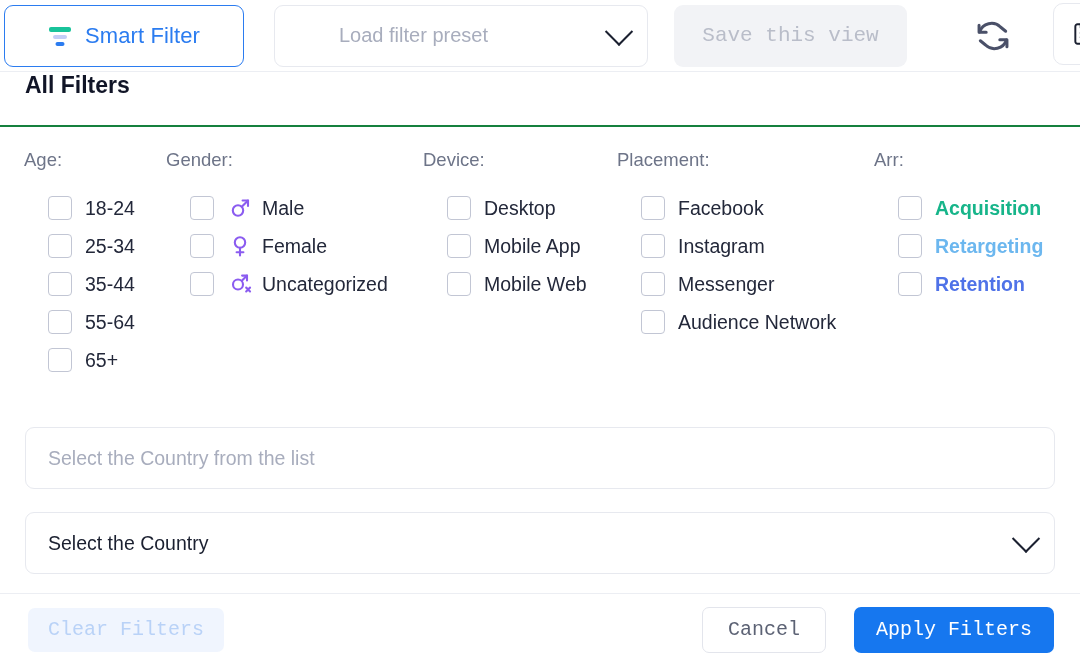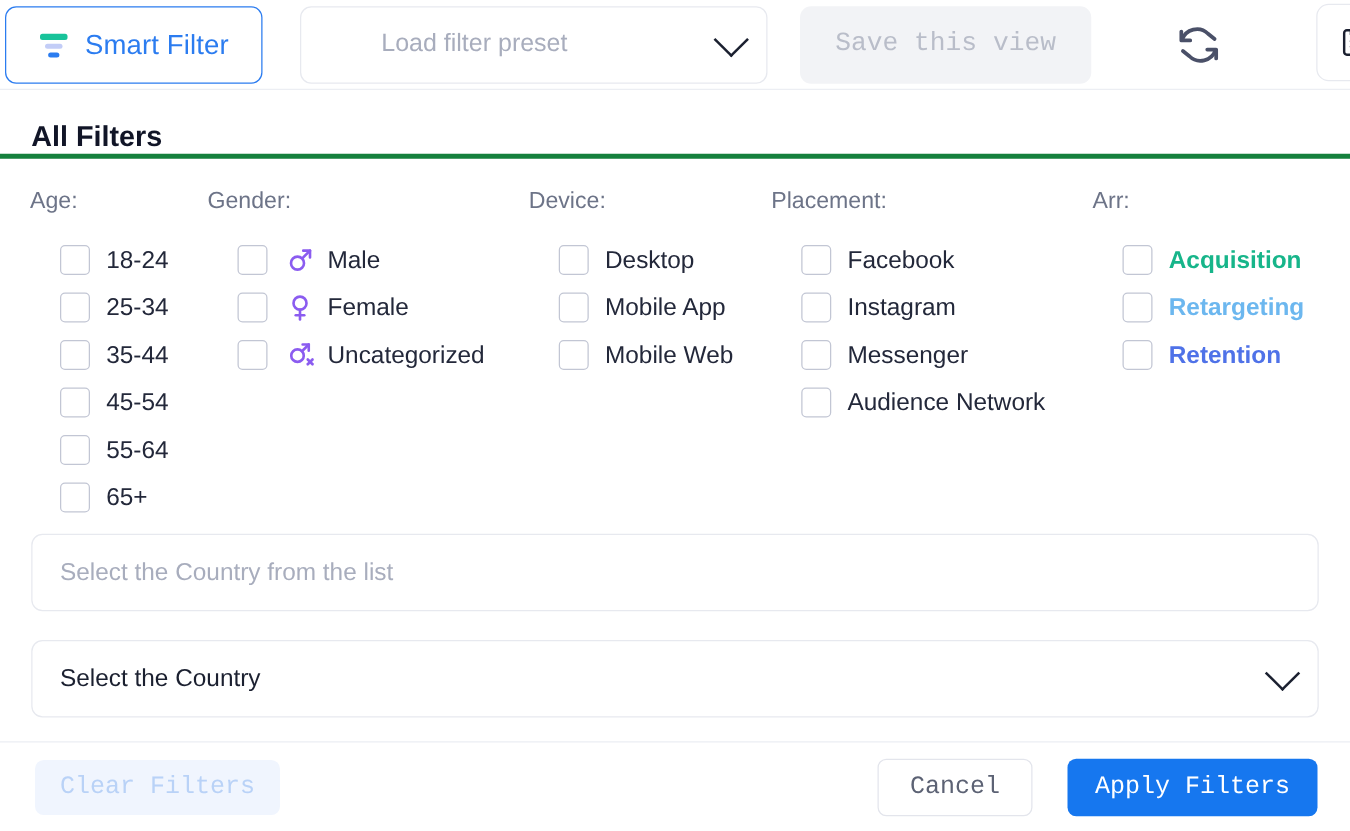--- a/index.html
+++ b/index.html
@@ -16,21 +16,21 @@
     position: relative;
     height: 72px;
     background: #fff;
     border-bottom: 1px solid #eceef3;
     display: flex;
     align-items: center;
     padding-left: 2px;
   }
   .btn-smart {
     margin-left: 2px;
-    width: 206px; height: 62px;
+    width: 240px; height: 62px;
     border: 1.6px solid #2b7cf0;
     border-radius: 9px;
     background: #fff;
     display: flex; align-items: center; justify-content: center;
     gap: 13px;
     cursor: pointer;
   }
   .btn-smart .label {
     color: #2b7cf0;
     font-size: 22px;
@@ -83,23 +83,23 @@
     width: 62px; height: 62px;
     border: 1px solid #e7e9ef;
     border-radius: 10px;
     background: #fff;
     display: flex; align-items: center; justify-content: center;
   }
 
   
   .section-head {
     height: 55px;
-    display: flex; align-items: flex-end;
+    display: flex; align-items: flex-start;
     padding-left: 25px;
-    border-bottom: 4px solid #15803d;
+    border-bottom: 2px solid #15803d;
   }
   .section-head .t { font-size: 23px; font-weight: 700; color: #111527; }
 
   
   .cols { position: relative; height: 300px; padding: 22px 0 0 0; }
   .col { position: absolute; top: 22px; }
   .col.c-age  { left: 24px; }
   .col.c-gen  { left: 166px; }
   .col.c-dev  { left: 423px; }
   .col.c-plc  { left: 617px; }
@@ -239,24 +239,20 @@
         <span class="cb"></span>
         <span class="txt">18-24</span>
       </div>
       <div class="opt">
         <span class="cb"></span>
         <span class="txt">25-34</span>
       </div>
       <div class="opt">
         <span class="cb"></span>
         <span class="txt">35-44</span>
-      </div>
-      <div class="opt">
-        <span class="cb"></span>
-        <span class="txt">45-54</span>
       </div>
       <div class="opt">
         <span class="cb"></span>
         <span class="txt">55-64</span>
       </div>
       <div class="opt">
         <span class="cb"></span>
         <span class="txt">65+</span>
       </div>
     </div>

